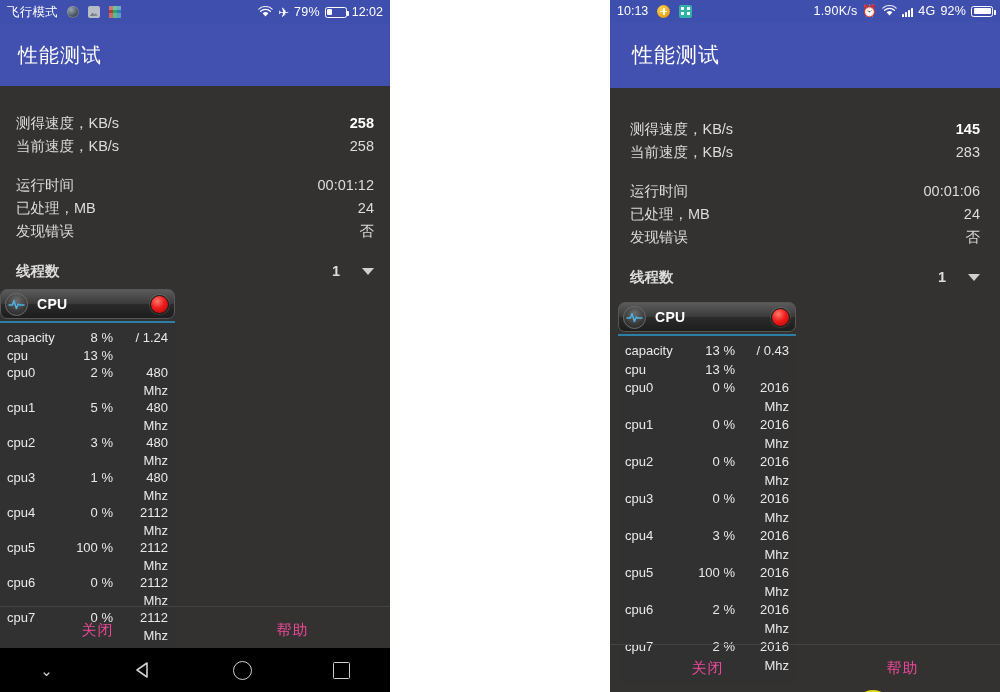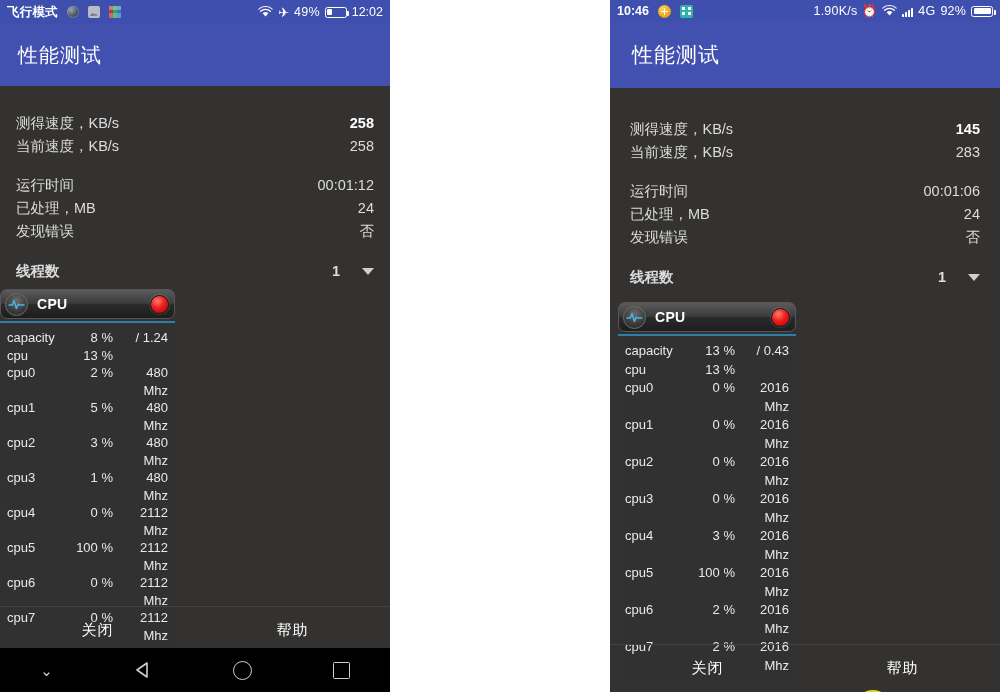--- a/index.html
+++ b/index.html
@@ -20,21 +20,21 @@
   .statusbar {
     position: relative; width: 100%;
     background: #3e4fae;
     color: #ffffff;
     display: flex; align-items: center;
     font-size: 12px;
     padding: 0 7px;
   }
   #phone-left  .statusbar { height: 24px; }
   #phone-right .statusbar { height: 22px; }
-  .sb-left  { display: flex; align-items: center; gap: 9px; font-weight: bold; }
+  .sb-left  { display: flex; align-items: center; gap: 9px; }
   .sb-right { display: flex; align-items: center; gap: 5px; margin-left: auto; }
   .sb-text { font-size: 12.5px; letter-spacing: .2px; white-space: nowrap; }
   .sb-time { font-size: 12.5px; }
 
   
   .ico { display: inline-block; line-height: 0; }
   .ico-dark-globe {
     width: 12px; height: 12px; border-radius: 50%;
     background: radial-gradient(circle at 35% 32%, #9aa6b5 0%, #4a5566 55%, #2b3340 100%);
     box-shadow: inset 0 0 0 1px rgba(255,255,255,.25);
@@ -177,21 +177,21 @@
 
   
   .footer {
     position: absolute; left:0; bottom:0; width: 100%;
     display: flex; align-items: center;
     border-top: 1px solid #444342;
   }
   #phone-left  .footer { height: 48px; }
   #phone-right .footer { height: 48px; }
   .fbtn {
-    flex: 1; text-align: center; color: #ffffff; font-size: 15px;
+    flex: 1; text-align: center; color: #ec4899; font-size: 15px;
     letter-spacing: 1px;
   }
 
   
   .watermark {
     position: absolute; display: flex; align-items: center; gap: 4px;
     opacity: .92;
   }
   #phone-right .watermark { left: 244px; top: 602px; }
   .wm-circle {
@@ -227,21 +227,21 @@
       </div>
       <div class="sb-right">
         <span class="ico ico-wifi">
           <svg width="15" height="12" viewBox="0 0 15 12">
               <path d="M7.5 10.6 L4.6 7.2 a4.6 4.6 0 0 1 5.8 0 Z" fill="#fff"></path>
               <path d="M2.6 5.2 a7.4 7.4 0 0 1 9.8 0" stroke="#fff" stroke-width="1.3" fill="none" stroke-linecap="round"></path>
               <path d="M0.8 3.1 a10 10 0 0 1 13.4 0" stroke="#fff" stroke-width="1.2" fill="none" stroke-linecap="round" opacity=".85"></path>
             </svg>
         </span>
         <span class="ico ico-plane">✈</span>
-        <span class="sb-text">49%</span>
+        <span class="sb-text">79%</span>
         <span class="batt">
             <span style="width:5px"></span>
           </span>
         <span class="sb-time">12:02</span>
       </div>
     </div>
 
     <div class="appbar">
       <span class="title">性能测试</span>
     </div>
@@ -364,21 +364,21 @@
       </span>
       <span class="nv nv-home"></span>
       <span class="nv nv-recent"></span>
     </div>
   </div>
 
   <div class="phone" id="phone-right">
 
     <div class="statusbar">
       <div class="sb-left">
-        <span class="sb-time">10:46</span>
+        <span class="sb-time">10:13</span>
         <span class="ico ico-plus-circle"></span>
         <span class="ico ico-qr"></span>
       </div>
       <div class="sb-right">
         <span class="sb-text">1.90K/s</span>
         <span class="ico ico-alarm">⏰</span>
         <span class="ico ico-wifi">
           <svg width="15" height="12" viewBox="0 0 15 12">
               <path d="M7.5 10.6 L4.6 7.2 a4.6 4.6 0 0 1 5.8 0 Z" fill="#fff"></path>
               <path d="M2.6 5.2 a7.4 7.4 0 0 1 9.8 0" stroke="#fff" stroke-width="1.3" fill="none" stroke-linecap="round"></path>

